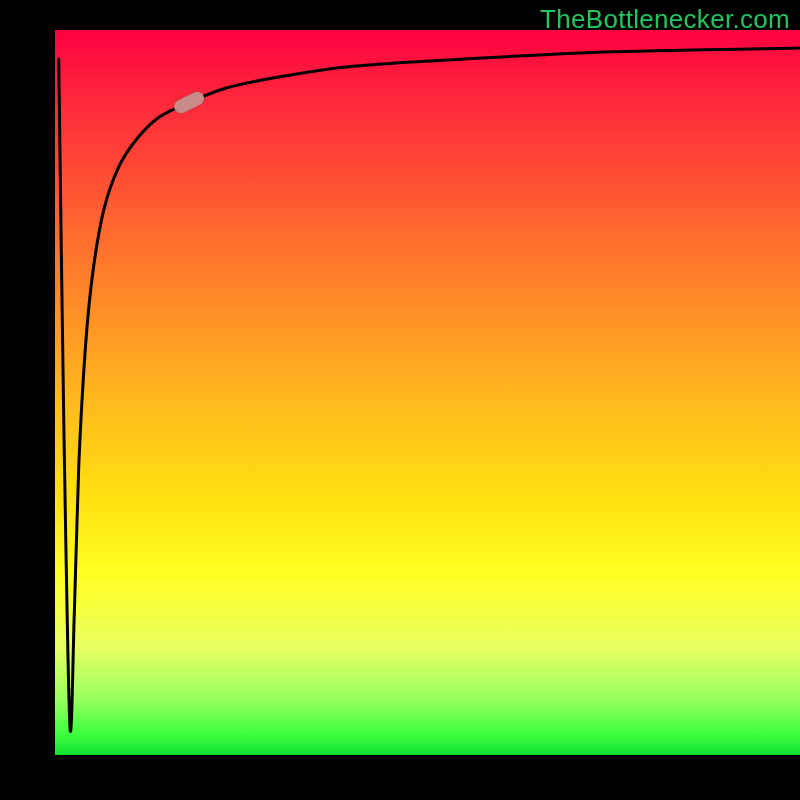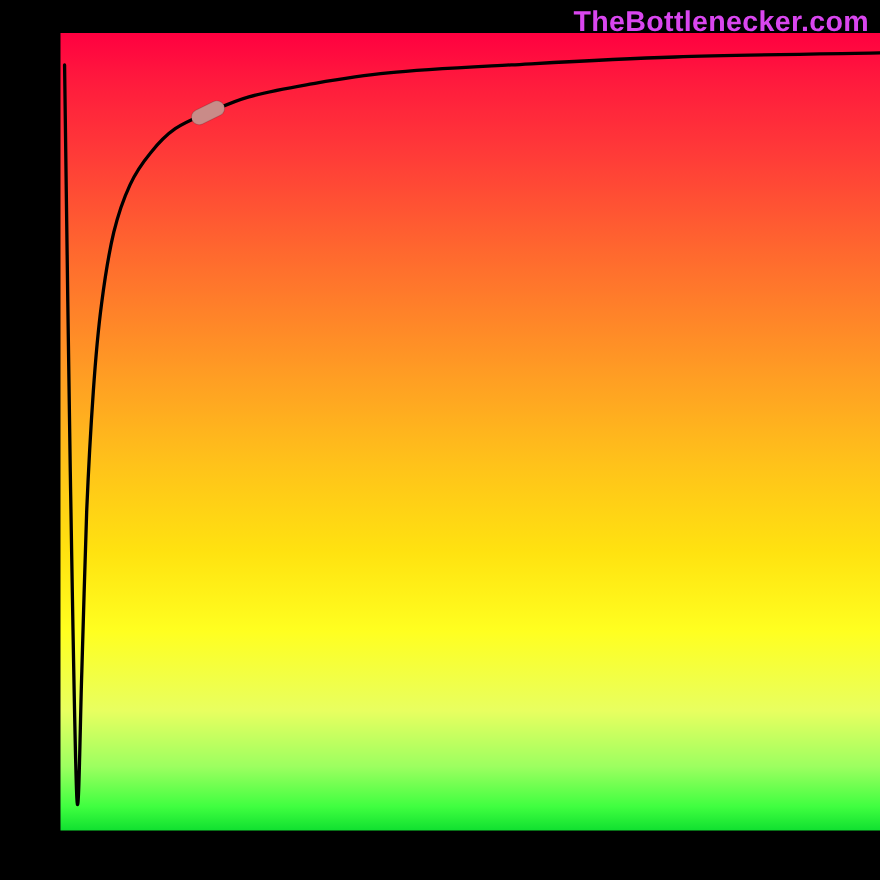--- a/index.html
+++ b/index.html
@@ -14,23 +14,23 @@
     width: 800px;
     height: 800px;
     background: #000000;
   }
   .watermark {
     position: absolute;
     top: 4px;
     right: 10px;
     font-family: Arial, Helvetica, sans-serif;
     font-size: 26px;
-    font-weight: 700;
+    font-weight: 400;
     letter-spacing: 0.3px;
-    color: #d946ef;
+    color: #22c55e;
     user-select: none;
   }
   .plot-area {
     position: absolute;
     left: 55px;
     top: 30px;
     width: 745px;
     height: 725px;
     
     background: linear-gradient(

